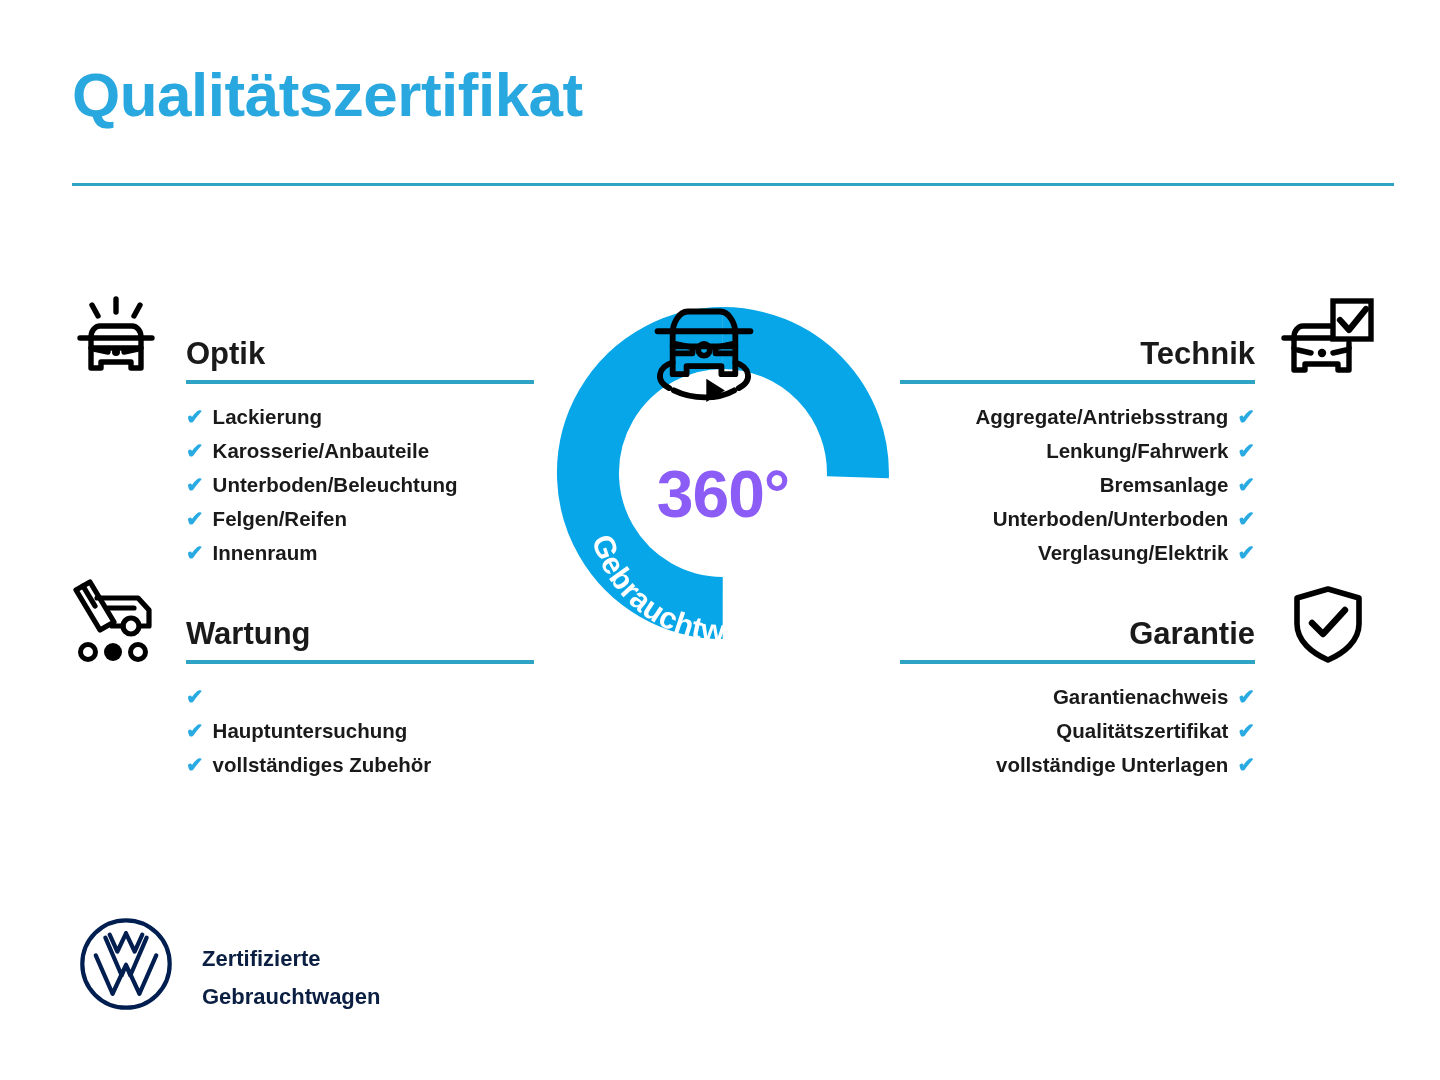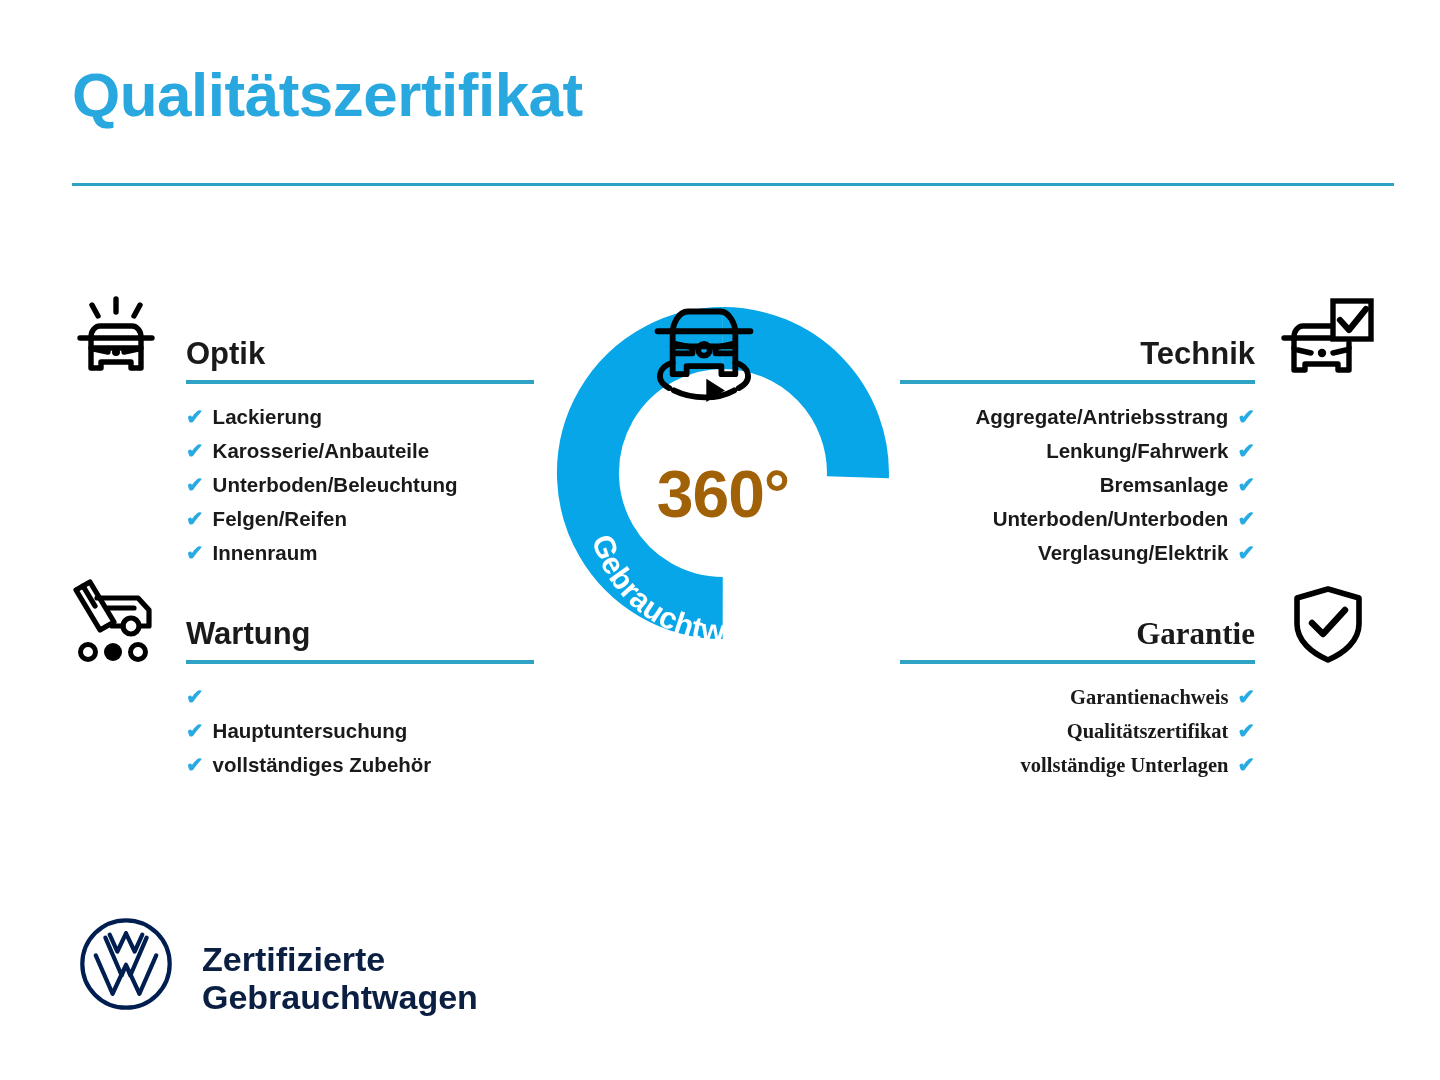--- a/index.html
+++ b/index.html
@@ -85,21 +85,21 @@
 
   
   .col-right .sec-title { text-align: right; }
   .col-right .sec-list li { justify-content: flex-end; }
   .col-right .tick { margin-left: 9px; }
 
   
   #section-optik   { left: 186px; top: 334px; width: 348px; }
   #section-wartung { left: 186px; top: 614px; width: 348px; }
   #section-technik { left: 900px; top: 334px; width: 355px; }
-  #section-garantie{ left: 900px; top: 614px; width: 355px; font-family: Liberation Serif, serif; }
+  #section-garantie{ left: 900px; top: 614px; width: 355px; }
 
   
   .sec-icon {
     position: absolute;
     width: 96px;
     height: 90px;
   }
   #icon-optik    { left: 68px;  top: 296px; }
   #icon-wartung  { left: 66px;  top: 578px; }
   #icon-technik  { left: 1278px; top: 296px; }
@@ -114,21 +114,21 @@
     height: 420px;
   }
   #badge-360 {
     position: absolute;
     left: 0;
     top: 178px;
     width: 390px;
     text-align: center;
     font-size: 66px;
     font-weight: 700;
-    color: #a16207;
+    color: #8b5cf6;
     letter-spacing: -1px;
   }
 </style>
 </head>
 <body>
 
 <div id="page-title">Qualitätszertifikat</div>
 <div id="header-rule"></div>
 
 <div class="sec-icon" id="icon-optik">
@@ -319,17 +319,17 @@
 <div style="position:absolute;left:78px;top:912px;display:flex;align-items:center;">
   <div style="width:96px;height:96px;">
     <svg viewBox="0 0 100 100" width="96" height="96">
       <circle cx="50" cy="50" r="45.5" fill="none" stroke="#001E50" stroke-width="4.4"></circle>
       <path d="M50 18 L41 37 L33 19.5 M50 18 L59 37 L67 19.5
                M28.5 22.5 L45.5 62 L50 51 L54.5 62 L71.5 22.5
                M36 81 L18.5 41 M64 81 L81.5 41
                M36 81 L50 51 M64 81 L50 51" fill="none" stroke="#001E50" stroke-width="4.4" stroke-linecap="round" stroke-linejoin="round"></path>
     </svg>
   </div>
-  <div style="margin-left:28px;color:#0B1F42;font-size:34px;font-weight:700;line-height:38px;margin-top:28px;">
+  <div style="margin-left:28px;color:#0B1F42;font-size:22px;font-weight:700;line-height:38px;margin-top:28px;">
     <div>Zertifizierte</div>
     <div>Gebrauchtwagen</div>
   </div>
 </div>
 
 </body></html>

